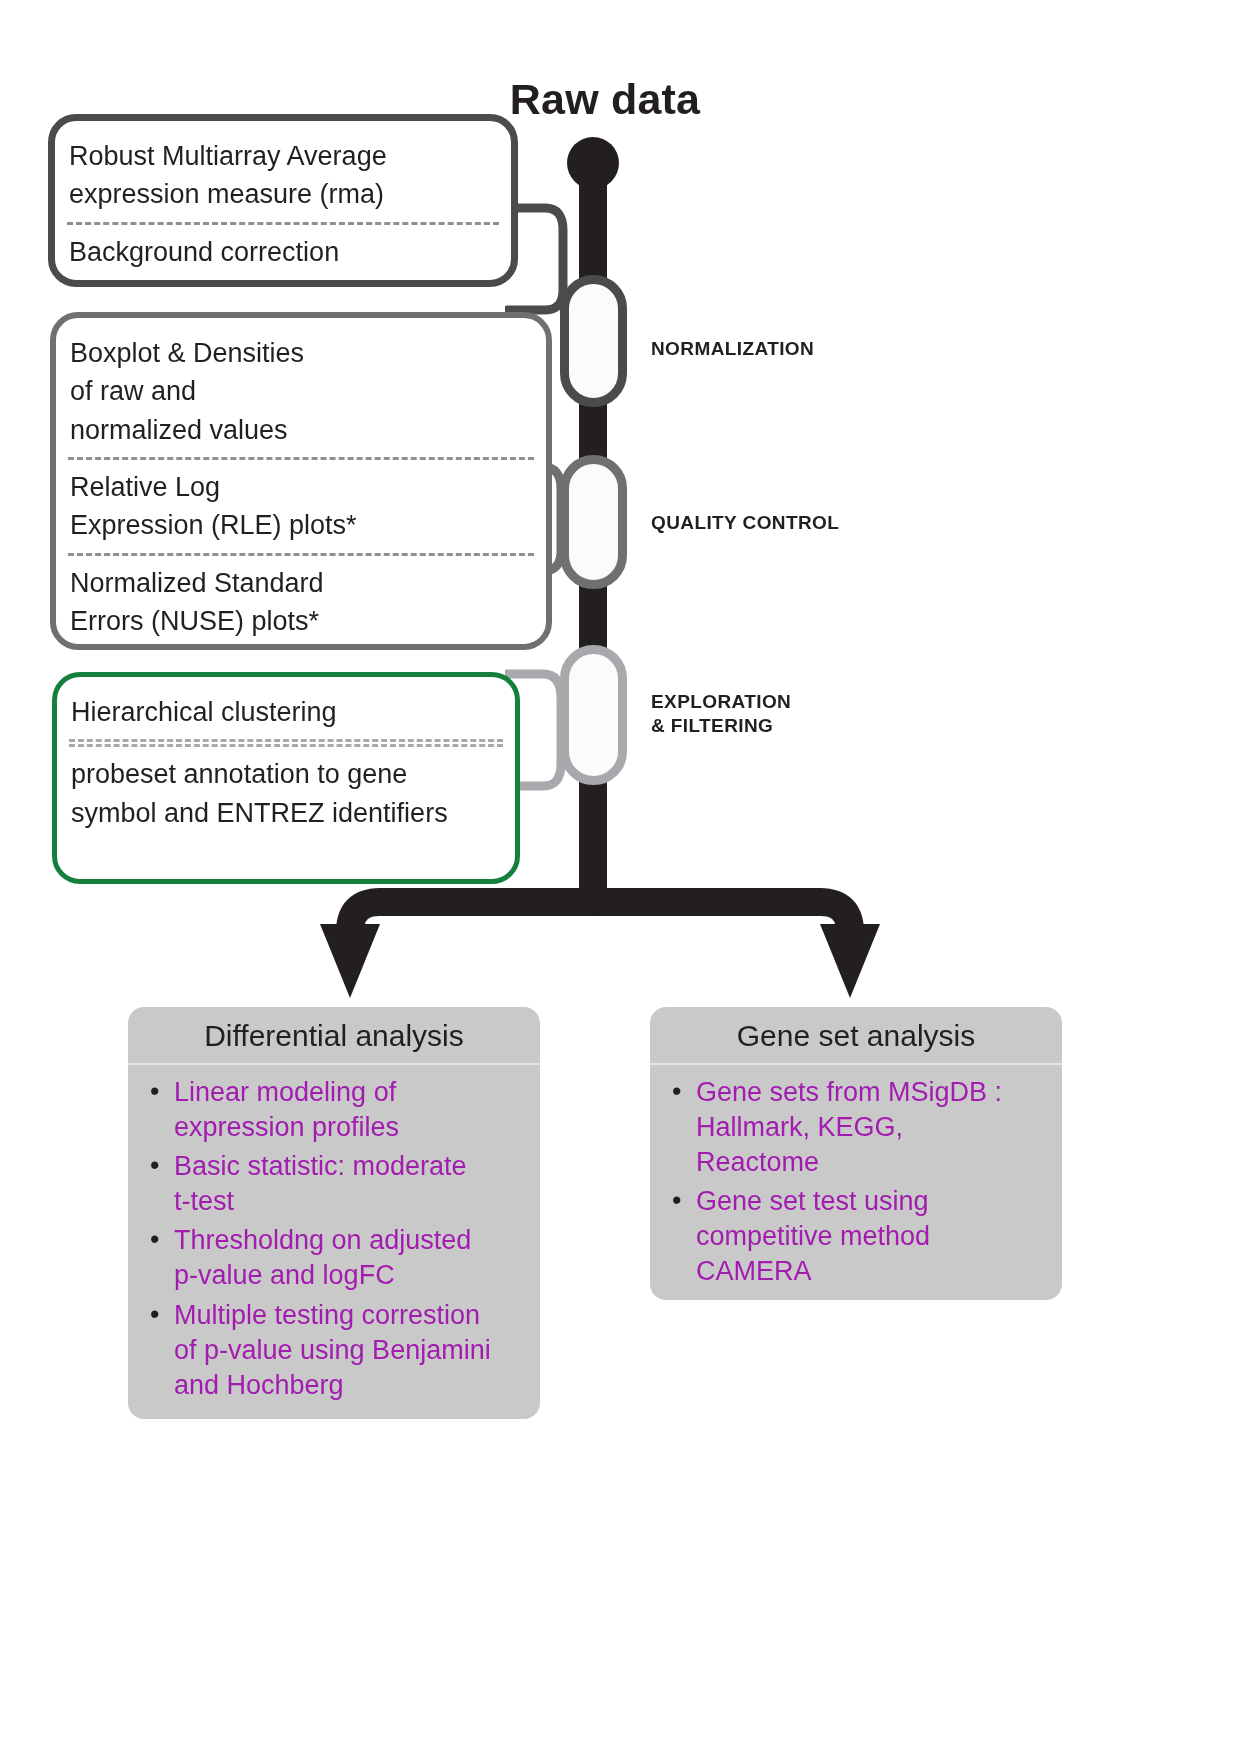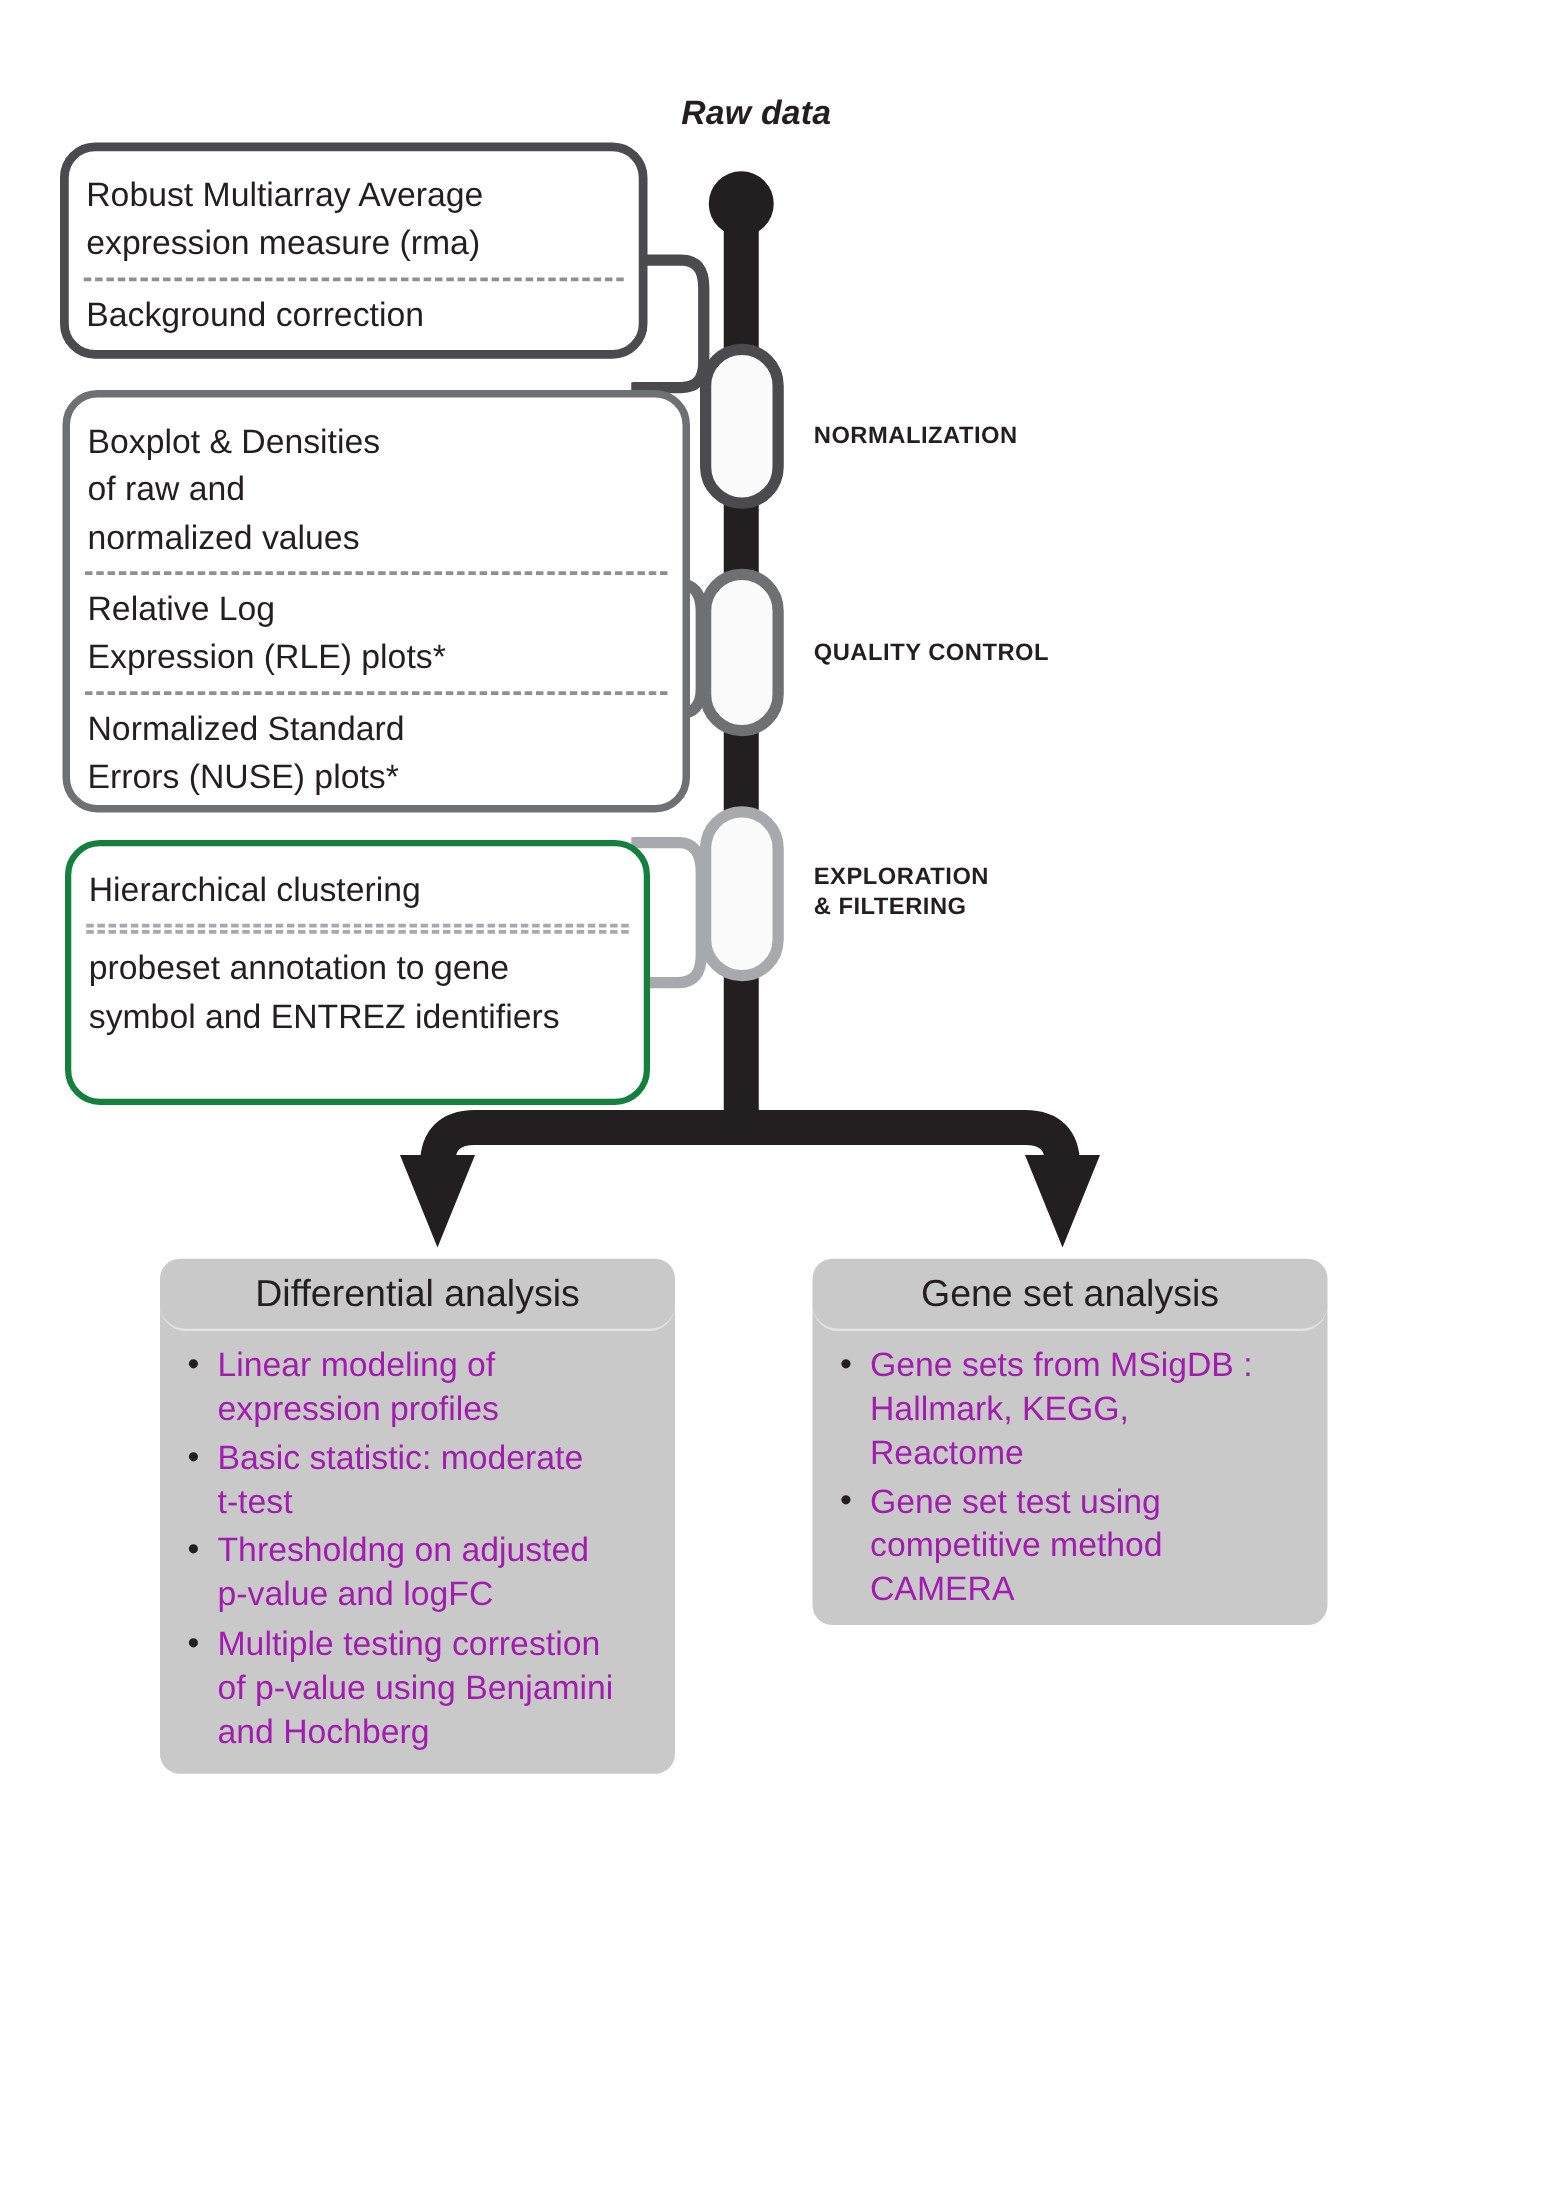--- a/index.html
+++ b/index.html
@@ -23,25 +23,24 @@
     height: 1753px;
   }
 
   
   .raw-title {
     position: absolute;
     left: 455px;
     top: 75px;
     width: 300px;
     text-align: center;
-    font-size: 27px;
+    font-size: 43px;
     font-weight: bold;
     letter-spacing: 0.2px;
     color: #231f20;
-    font-style: italic;
   }
 
   
   .stage-label {
     position: absolute;
     font-size: 19px;
     font-weight: bold;
     letter-spacing: 0.4px;
     line-height: 1.28;
     color: #231f20;
@@ -154,21 +153,20 @@
   #panel-geneset {
     left: 650px; top: 1007px;
     width: 412px; height: 293px;
   }
   .panel-title {
     font-size: 30px;
     text-align: center;
     color: #231f20;
     padding: 12px 10px 10px 10px;
     border-bottom: 2px solid #e3e3e3;
-    border-radius: 21px;
   }
   .panel-list {
     margin: 0;
     padding: 10px 18px 14px 14px;
     list-style: none;
   }
   .panel-list li {
     position: relative;
     font-size: 27px;
     line-height: 1.30;

